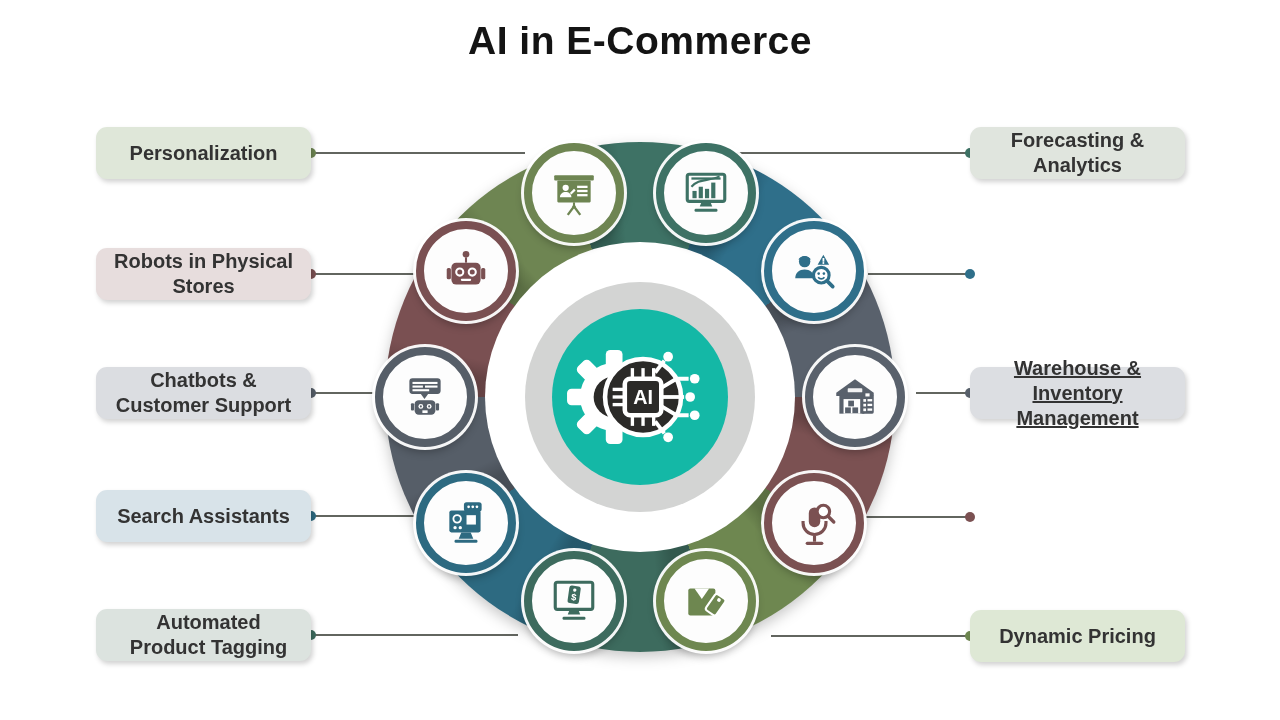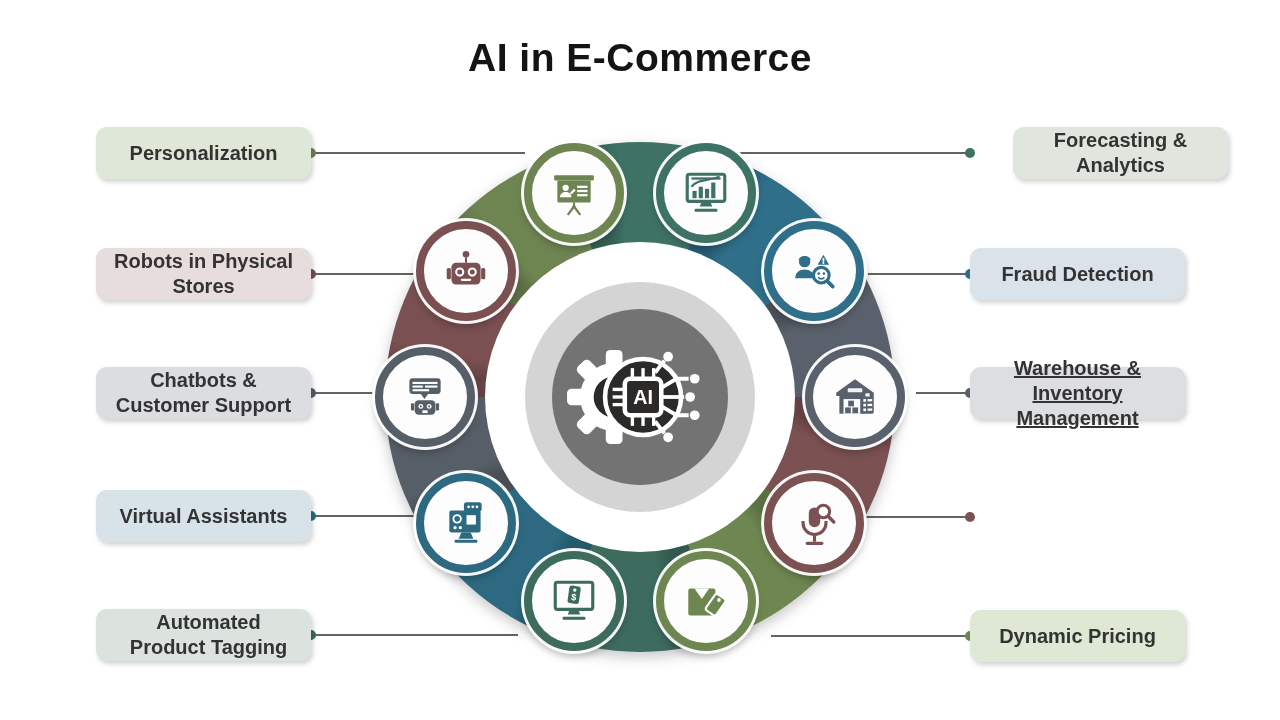--- a/index.html
+++ b/index.html
@@ -1,18 +1,18 @@
 <!DOCTYPE html>
 <html><head>
 <meta charset="utf-8">
 <style>
   html,body{margin:0;padding:0;background:#fff;}
   .canvas{position:relative;width:1280px;height:720px;background:#fff;overflow:hidden;
           font-family:"Liberation Sans",sans-serif;}
-  .title{position:absolute;top:36px;left:0;width:100%;text-align:center;
+  .title{position:absolute;top:19px;left:0;width:100%;text-align:center;
          font-size:39px;font-weight:bold;color:#141414;letter-spacing:.5px;margin:0;}
 
   
   .conn{position:absolute;height:2px;background:#62655f;z-index:1;}
   .conn .dot{position:absolute;top:-4px;width:10px;height:10px;border-radius:50%;display:block;}
   .conn.from-left .dot{left:-5px;}
   .conn.from-right .dot{right:-5px;}
   .c0{left:311px;top:152px;width:214px;}
   .c1{left:311px;top:273px;width:104px;}
   .c2{left:311px;top:392px;width:63px;}
@@ -94,21 +94,21 @@
     </div>
   <div class="conn c9 from-right">
       <i class="dot" style="background: rgb(110, 135, 80);"></i>
     </div>
 
   <div class="ring" style="background: conic-gradient(from -18deg, rgb(62, 114, 101) 0deg, rgb(62, 114, 101) 36deg, rgb(47, 111, 138) 36deg, rgb(47, 111, 138) 72deg, rgb(89, 97, 108) 72deg, rgb(89, 97, 108) 108deg, rgb(123, 81, 82) 108deg, rgb(123, 81, 82) 144deg, rgb(110, 135, 80) 144deg, rgb(110, 135, 80) 180deg, rgb(61, 107, 94) 180deg, rgb(61, 107, 94) 216deg, rgb(45, 106, 129) 216deg, rgb(45, 106, 129) 252deg, rgb(86, 94, 104) 252deg, rgb(86, 94, 104) 288deg, rgb(122, 80, 82) 288deg, rgb(122, 80, 82) 324deg, rgb(110, 133, 82) 324deg, rgb(110, 133, 82) 360deg);"></div>
   <div class="ring-shade"></div>
   <div class="hole"></div>
 
   <div class="center-outer" style="background: rgb(211, 212, 211);">
-    <div class="center-inner" style="background: #737373;">
+    <div class="center-inner" style="background: #14b8a6;">
       <svg viewBox="0 0 100 100">
         <g transform="translate(33,50)" fill="#fff">
           <rect x="-5.5" y="-31" width="11" height="12" rx="3"></rect>
           <rect x="-5.5" y="-31" width="11" height="12" rx="3" transform="rotate(45)"></rect>
           <rect x="-5.5" y="-31" width="11" height="12" rx="3" transform="rotate(90)"></rect>
           <rect x="-5.5" y="-31" width="11" height="12" rx="3" transform="rotate(135)"></rect>
           <rect x="-5.5" y="-31" width="11" height="12" rx="3" transform="rotate(180)"></rect>
           <rect x="-5.5" y="-31" width="11" height="12" rx="3" transform="rotate(225)"></rect>
           <rect x="-5.5" y="-31" width="11" height="12" rx="3" transform="rotate(270)"></rect>
           <rect x="-5.5" y="-31" width="11" height="12" rx="3" transform="rotate(315)"></rect>
@@ -300,30 +300,27 @@
   <div class="box b0" style="background: rgb(223, 231, 217);">
       <span>Personalization</span>
     </div>
   <div class="box b1" style="background: rgb(231, 221, 221);">
       <span>Robots in Physical Stores</span>
     </div>
   <div class="box b2" style="background: rgb(219, 221, 225);">
       <span>Chatbots &amp; Customer Support</span>
     </div>
   <div class="box b3" style="background: rgb(216, 227, 233);">
-      <span>Virtual Assistants</span>
+      <span>Search Assistants</span>
     </div>
   <div class="box b4" style="background: rgb(220, 227, 223);">
       <span>Automated Product Tagging</span>
     </div>
-  <div class="box b5" style="background: rgb(224, 229, 222); margin-left: 43px;">
+  <div class="box b5" style="background: rgb(224, 229, 222);">
       <span>Forecasting &amp; Analytics</span>
-    </div>
-  <div class="box b6" style="background: rgb(217, 227, 233);">
-      <span>Fraud Detection</span>
     </div>
   <div class="box b7" style="background: rgb(220, 222, 226);">
       <span>Warehouse &amp; Inventory Management</span>
     </div>
   <div class="box b9" style="background: rgb(222, 232, 213);">
       <span>Dynamic Pricing</span>
     </div>
 
 </div>
 

